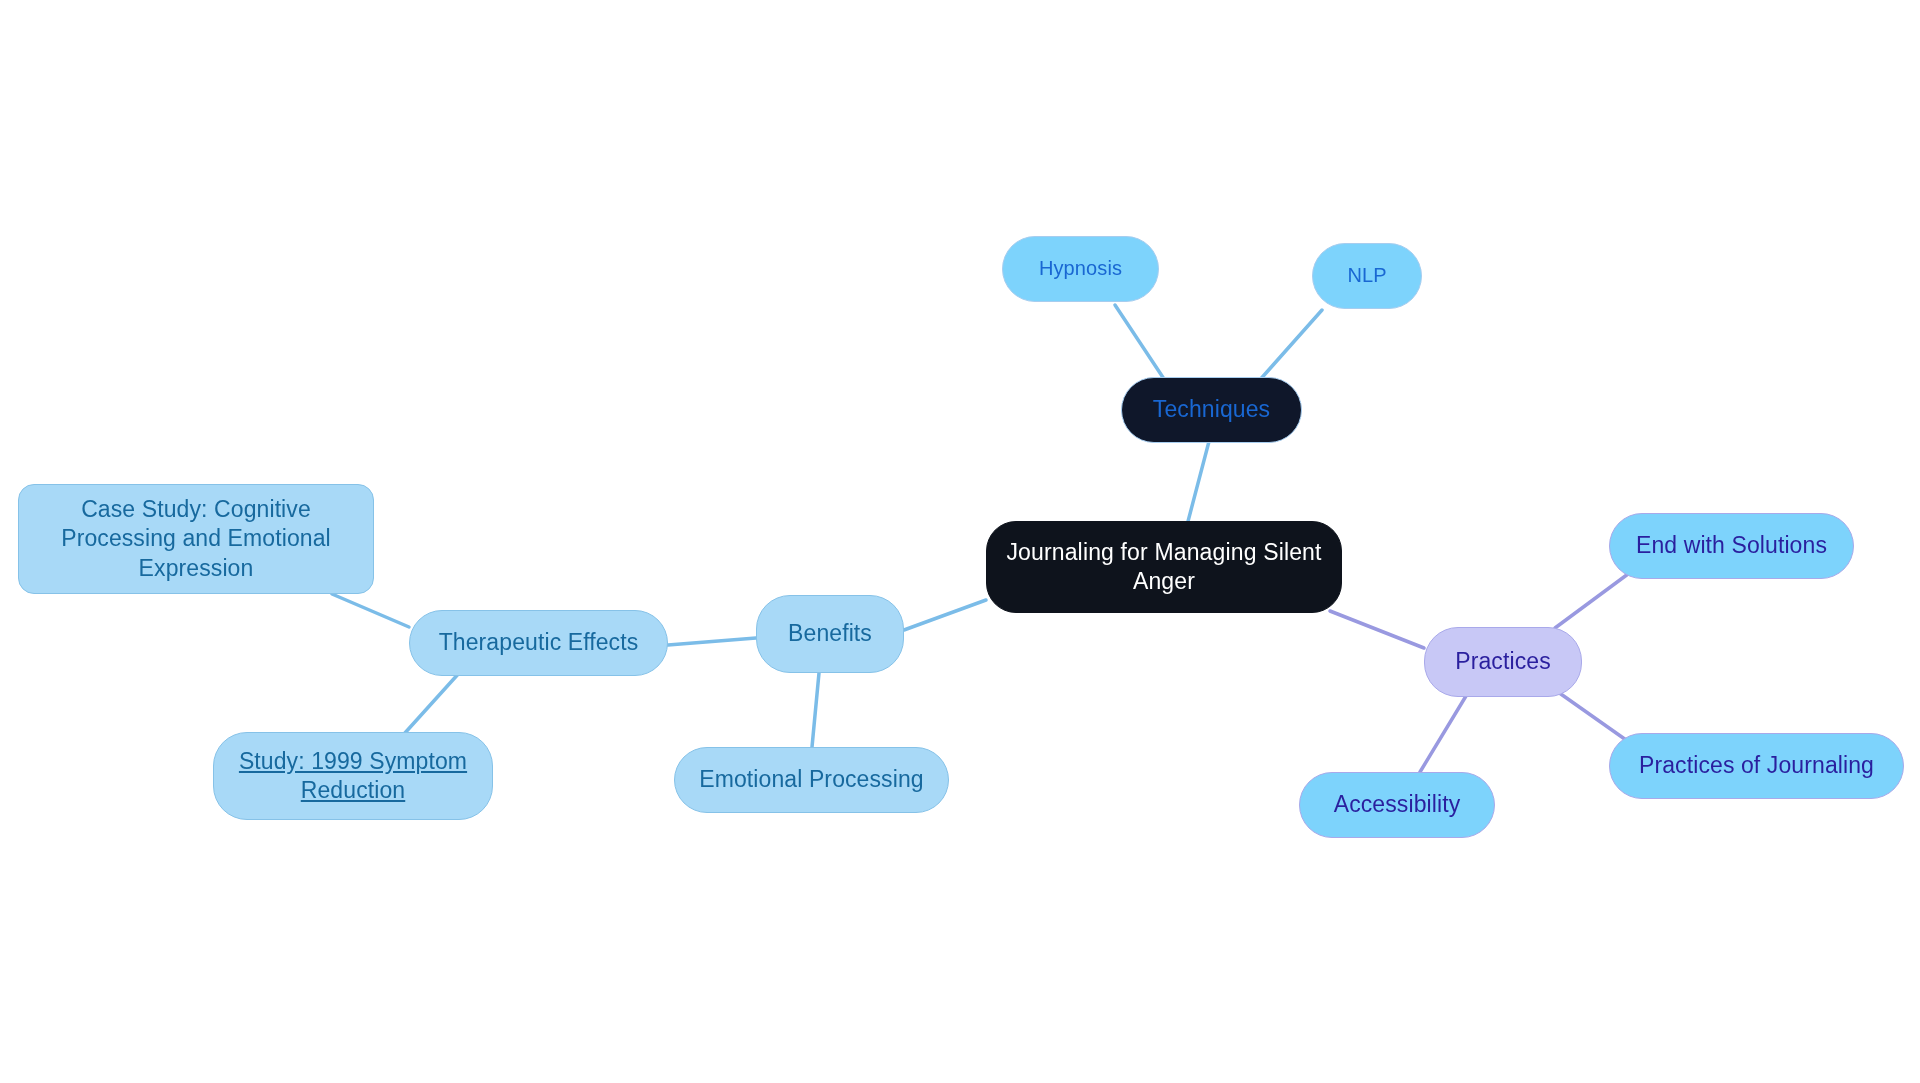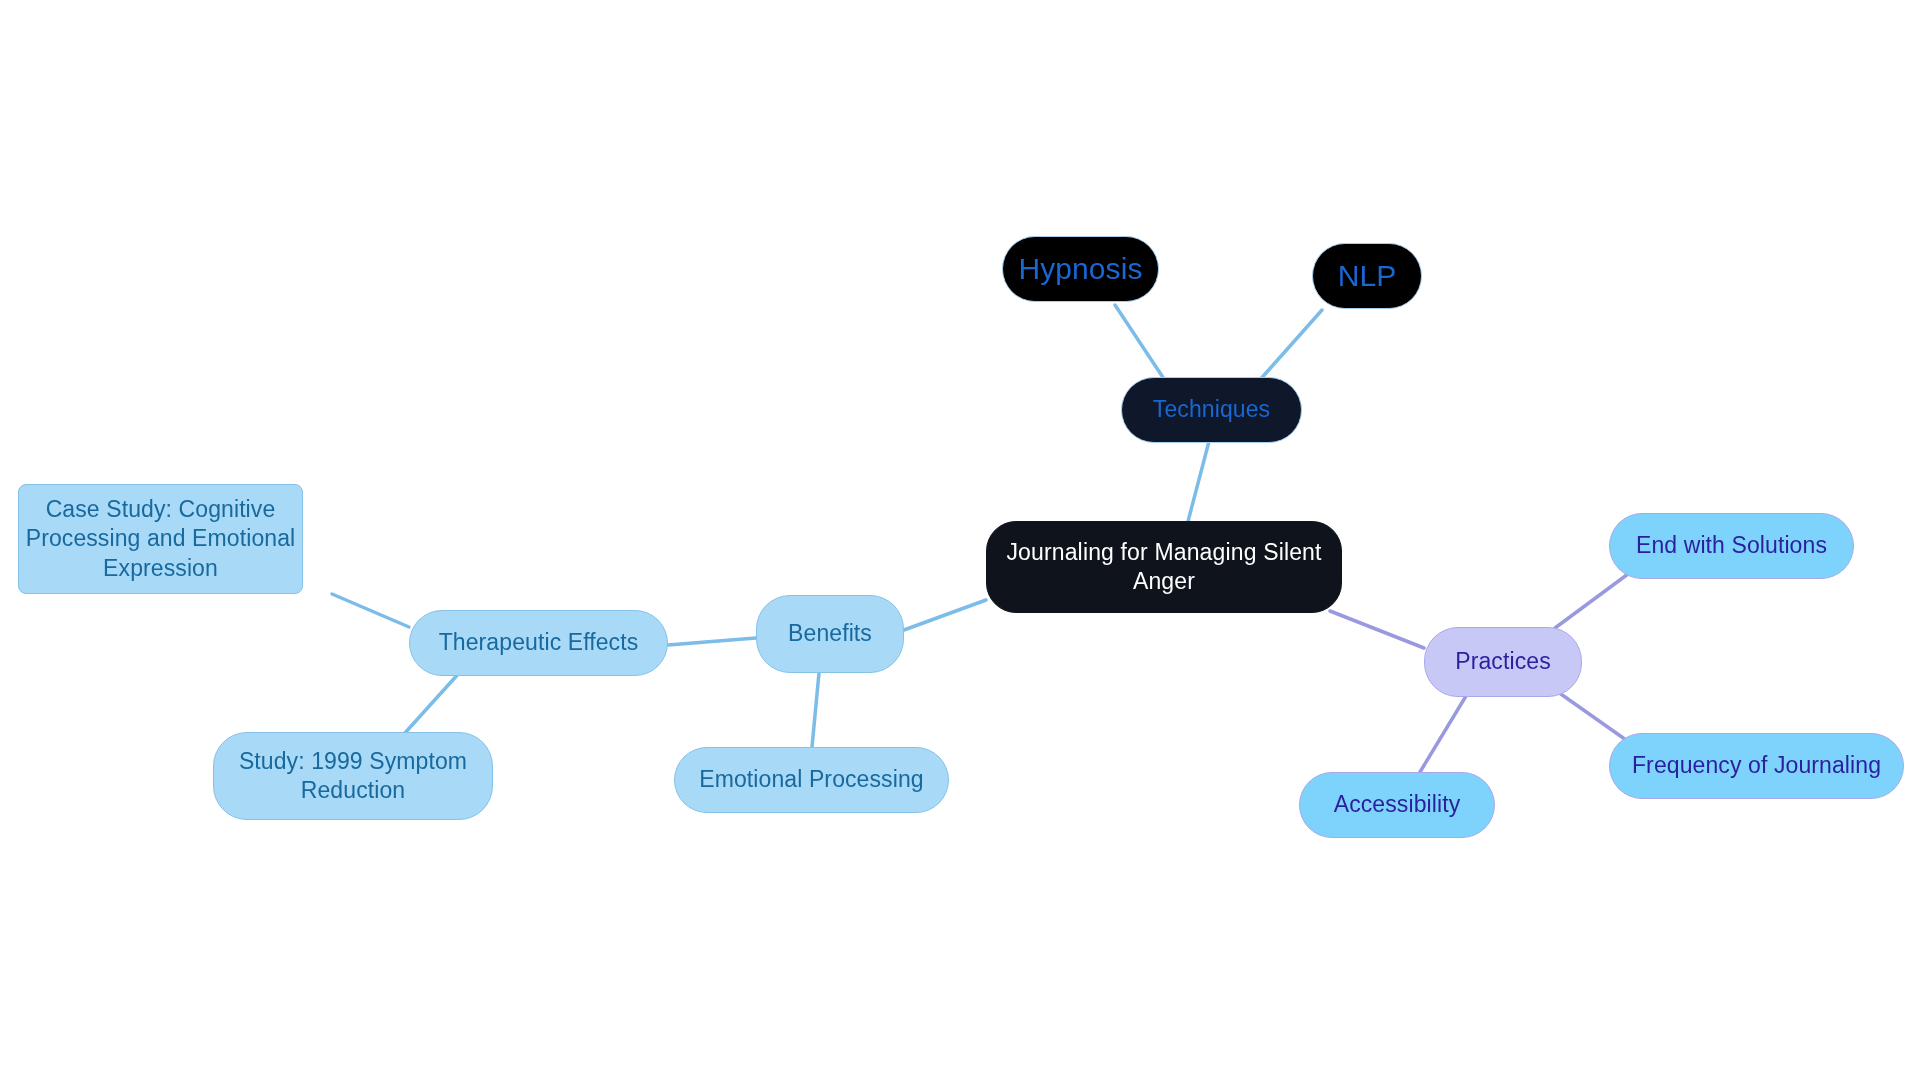--- a/index.html
+++ b/index.html
@@ -48,24 +48,24 @@
     font-size: 23px;
     letter-spacing: 0.15px;
   }
   .node-branch-blue {
     background: #0f172a;
     border-color: #a7cdef;
     color: #1967d2;
     font-size: 23px;
   }
   .node-leaf-blue {
-    background: #000000;
+    background: #7dd3fc;
     border-color: #a7cdef;
     color: #1967d2;
-    font-size: 30px;
+    font-size: 20px;
   }
   .node-branch-sky {
     background: #a8d9f7;
     border-color: #86c2e8;
     color: #17699e;
     font-size: 23px;
     text-align: center;
   }
   .node-leaf-sky {
     background: #a8d9f7;
@@ -121,49 +121,49 @@
   </div>
 
   <div class="node node-branch-blue" style="left:1121px; top:377px; width:181px; height:66px;">
     <span class="node-label">Techniques</span>
   </div>
 
   <div class="node node-root" style="left:986px; top:521px; width:356px; height:92px;">
     <span class="node-label">Journaling for Managing Silent Anger</span>
   </div>
 
-  <div class="node node-leaf-sky" style="left:18px; top:484px; width:285px; height:110px; border-radius:8px;">
+  <div class="node node-leaf-sky" style="left:18px; top:484px; width:356px; height:110px; border-radius:16px;">
     <span class="node-label">Case Study: Cognitive Processing and Emotional Expression</span>
   </div>
 
   <div class="node node-branch-sky" style="left:409px; top:610px; width:259px; height:66px;">
     <span class="node-label">Therapeutic Effects</span>
   </div>
 
-  <div class="node node-leaf-sky" style="left:213px; top:732px; width:280px; height:88px;">
+  <div class="node node-leaf-sky" style="left:213px; top:732px; width:280px; height:88px;text-decoration:underline;">
     <span class="node-label">Study: 1999 Symptom Reduction</span>
   </div>
 
   <div class="node node-branch-sky" style="left:756px; top:595px; width:148px; height:78px;">
     <span class="node-label">Benefits</span>
   </div>
 
   <div class="node node-leaf-sky" style="left:674px; top:747px; width:275px; height:66px;">
     <span class="node-label">Emotional Processing</span>
   </div>
 
   <div class="node node-branch-purple" style="left:1424px; top:627px; width:158px; height:70px;">
     <span class="node-label">Practices</span>
   </div>
 
   <div class="node node-leaf-purple" style="left:1609px; top:513px; width:245px; height:66px;">
     <span class="node-label">End with Solutions</span>
   </div>
 
   <div class="node node-leaf-purple" style="left:1609px; top:733px; width:295px; height:66px;">
-    <span class="node-label">Frequency of Journaling</span>
+    <span class="node-label">Practices of Journaling</span>
   </div>
 
   <div class="node node-leaf-purple" style="left:1299px; top:772px; width:196px; height:66px;">
     <span class="node-label">Accessibility</span>
   </div>
 
 </div>
 
 </body></html>

